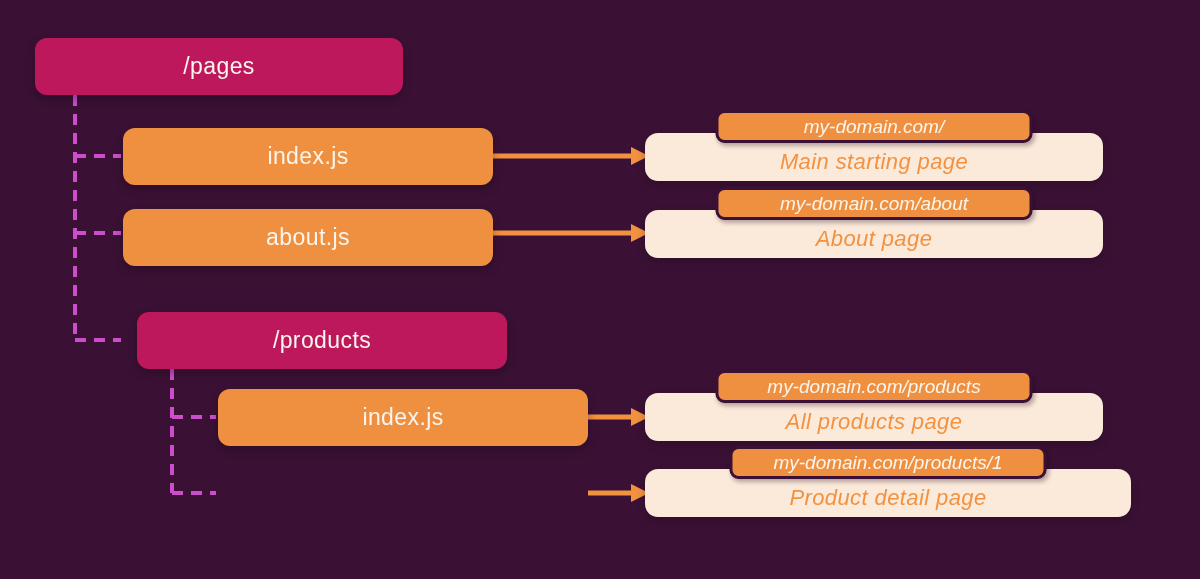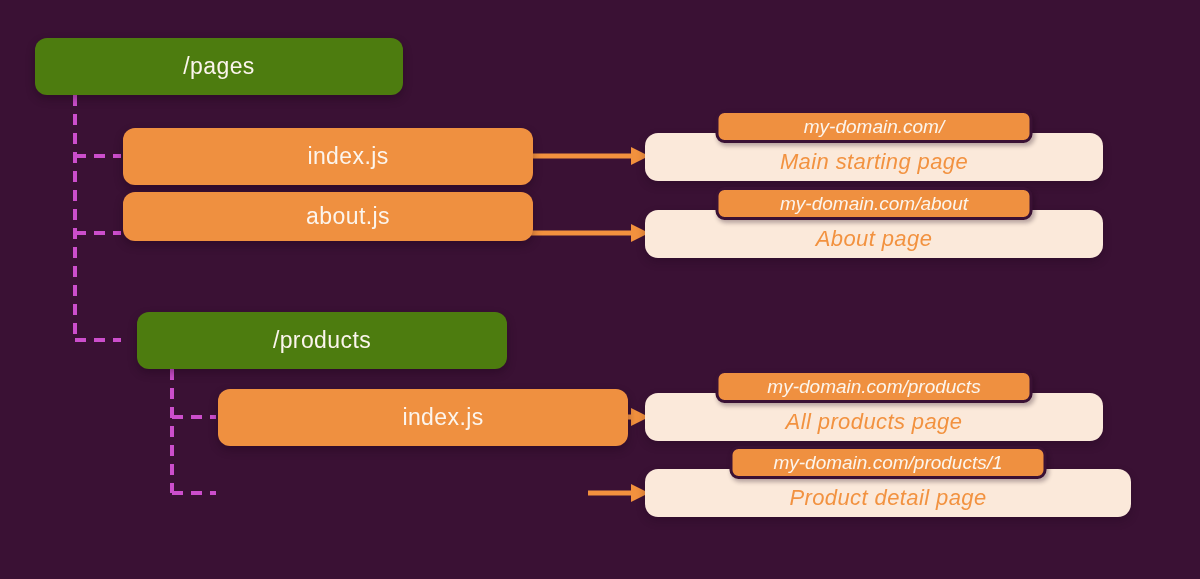--- a/index.html
+++ b/index.html
@@ -39,22 +39,22 @@
     position: absolute;
     border-radius: 12px;
     display: flex;
     align-items: center;
     justify-content: center;
     color: #FCF5ED;
     font-size: 23px;
     letter-spacing: 0.4px;
     box-shadow: 0 4px 8px rgba(25, 4, 22, 0.35);
   }
-  .node.folder { background: #4d7c0f; }
-  .node.file   { background: #EF9040; padding-left: 40px; }
+  .node.folder { background: #be185d; }
+  .node.file   { background: #EF9040; }
   .route-card {
     position: absolute;
     width: 458px;
     height: 48px;
     background: #FBE9DA;
     border-radius: 13px;
     box-shadow: 0 4px 8px rgba(25, 4, 22, 0.25);
     font-style: italic;
   }
   .url-badge {
@@ -111,21 +111,21 @@
     <g>
       <path class="arrow-line" d="M588 493 H631"></path>
       <path class="arrow-head" d="M631 484 L649 493 L631 502 Z"></path>
     </g>
   </svg>
 
   <div class="node folder" style="left:35px; top:38px; width:368px; height:57px;">/pages</div>
 
   <div class="node file" style="left:123px; top:128px; width:370px; height:57px;">index.js</div>
 
-  <div class="node file" style="left:123px; top:192px; width:370px; height:49px;">about.js</div>
+  <div class="node file" style="left:123px; top:209px; width:370px; height:57px;">about.js</div>
 
   <div class="node folder" style="left:123px; top:312px; width:370px; height:57px;margin-left:14px;">/products</div>
 
   <div class="node file" style="left:218px; top:389px; width:370px; height:57px;">index.js</div>
 
 
   <div class="route-card" style="left:645px; top:133px;">
     <div class="url-badge">my-domain.com/</div>
     <div class="route-desc">Main starting page</div>
   </div>

